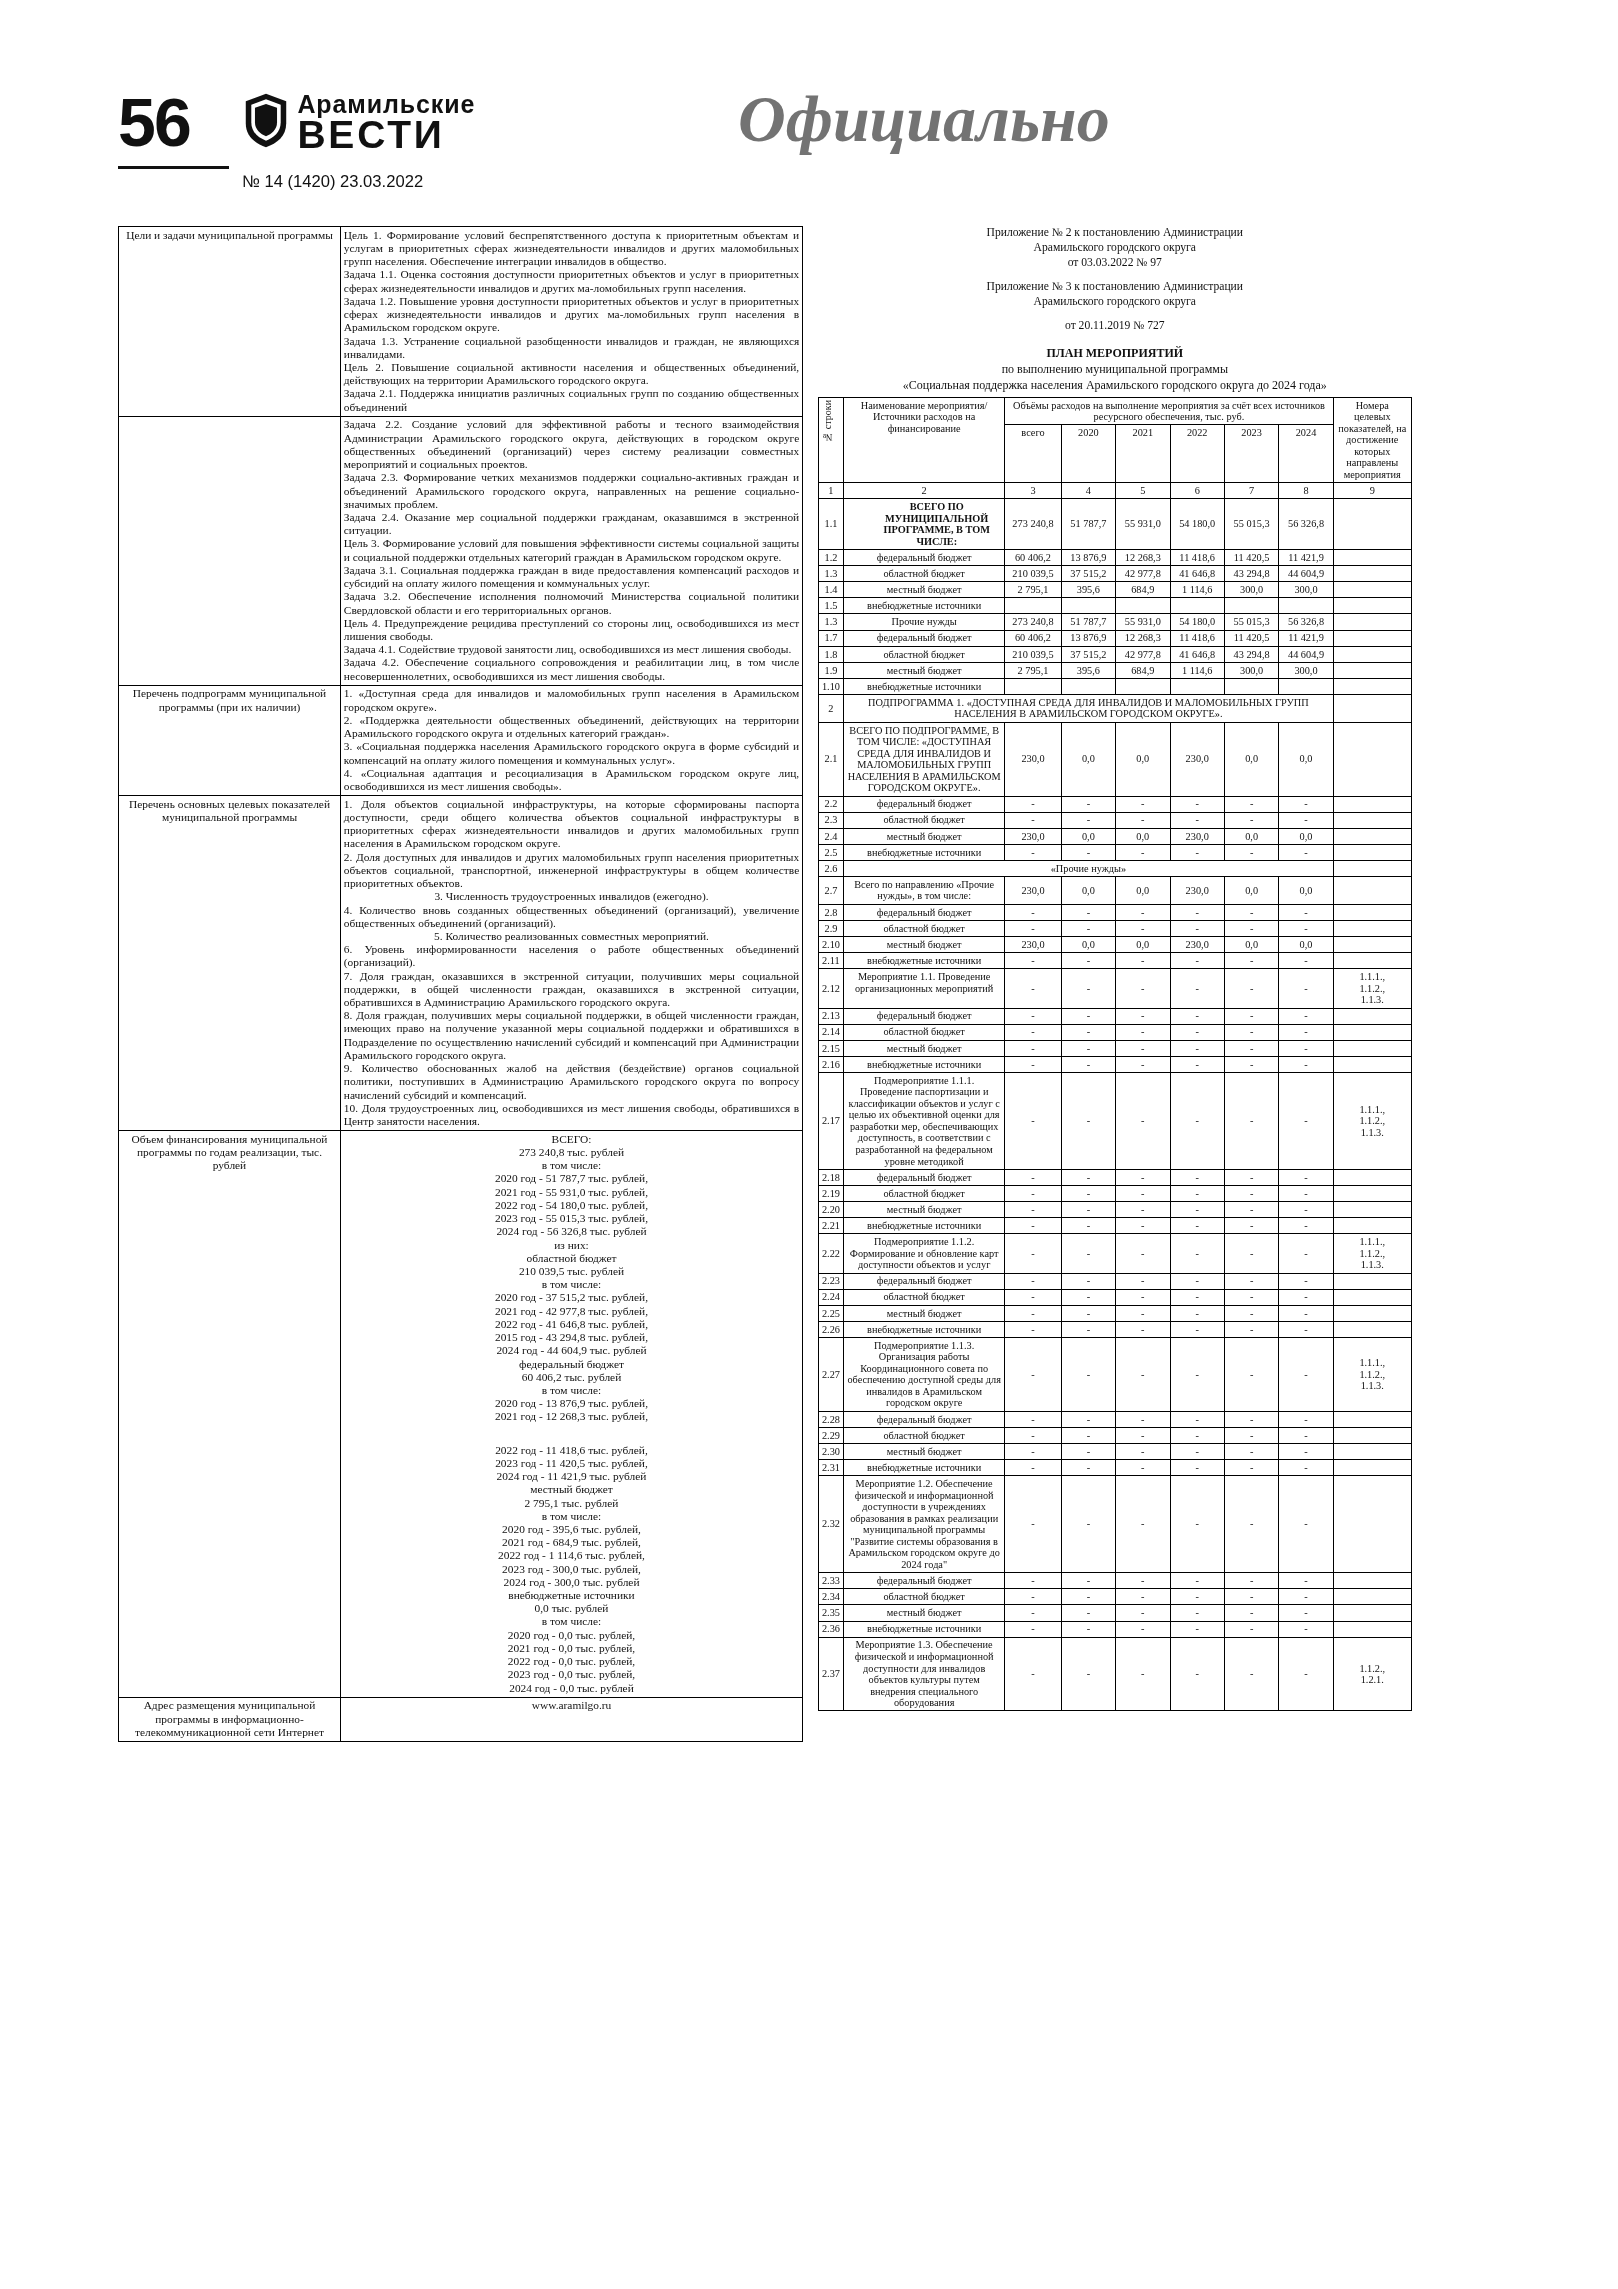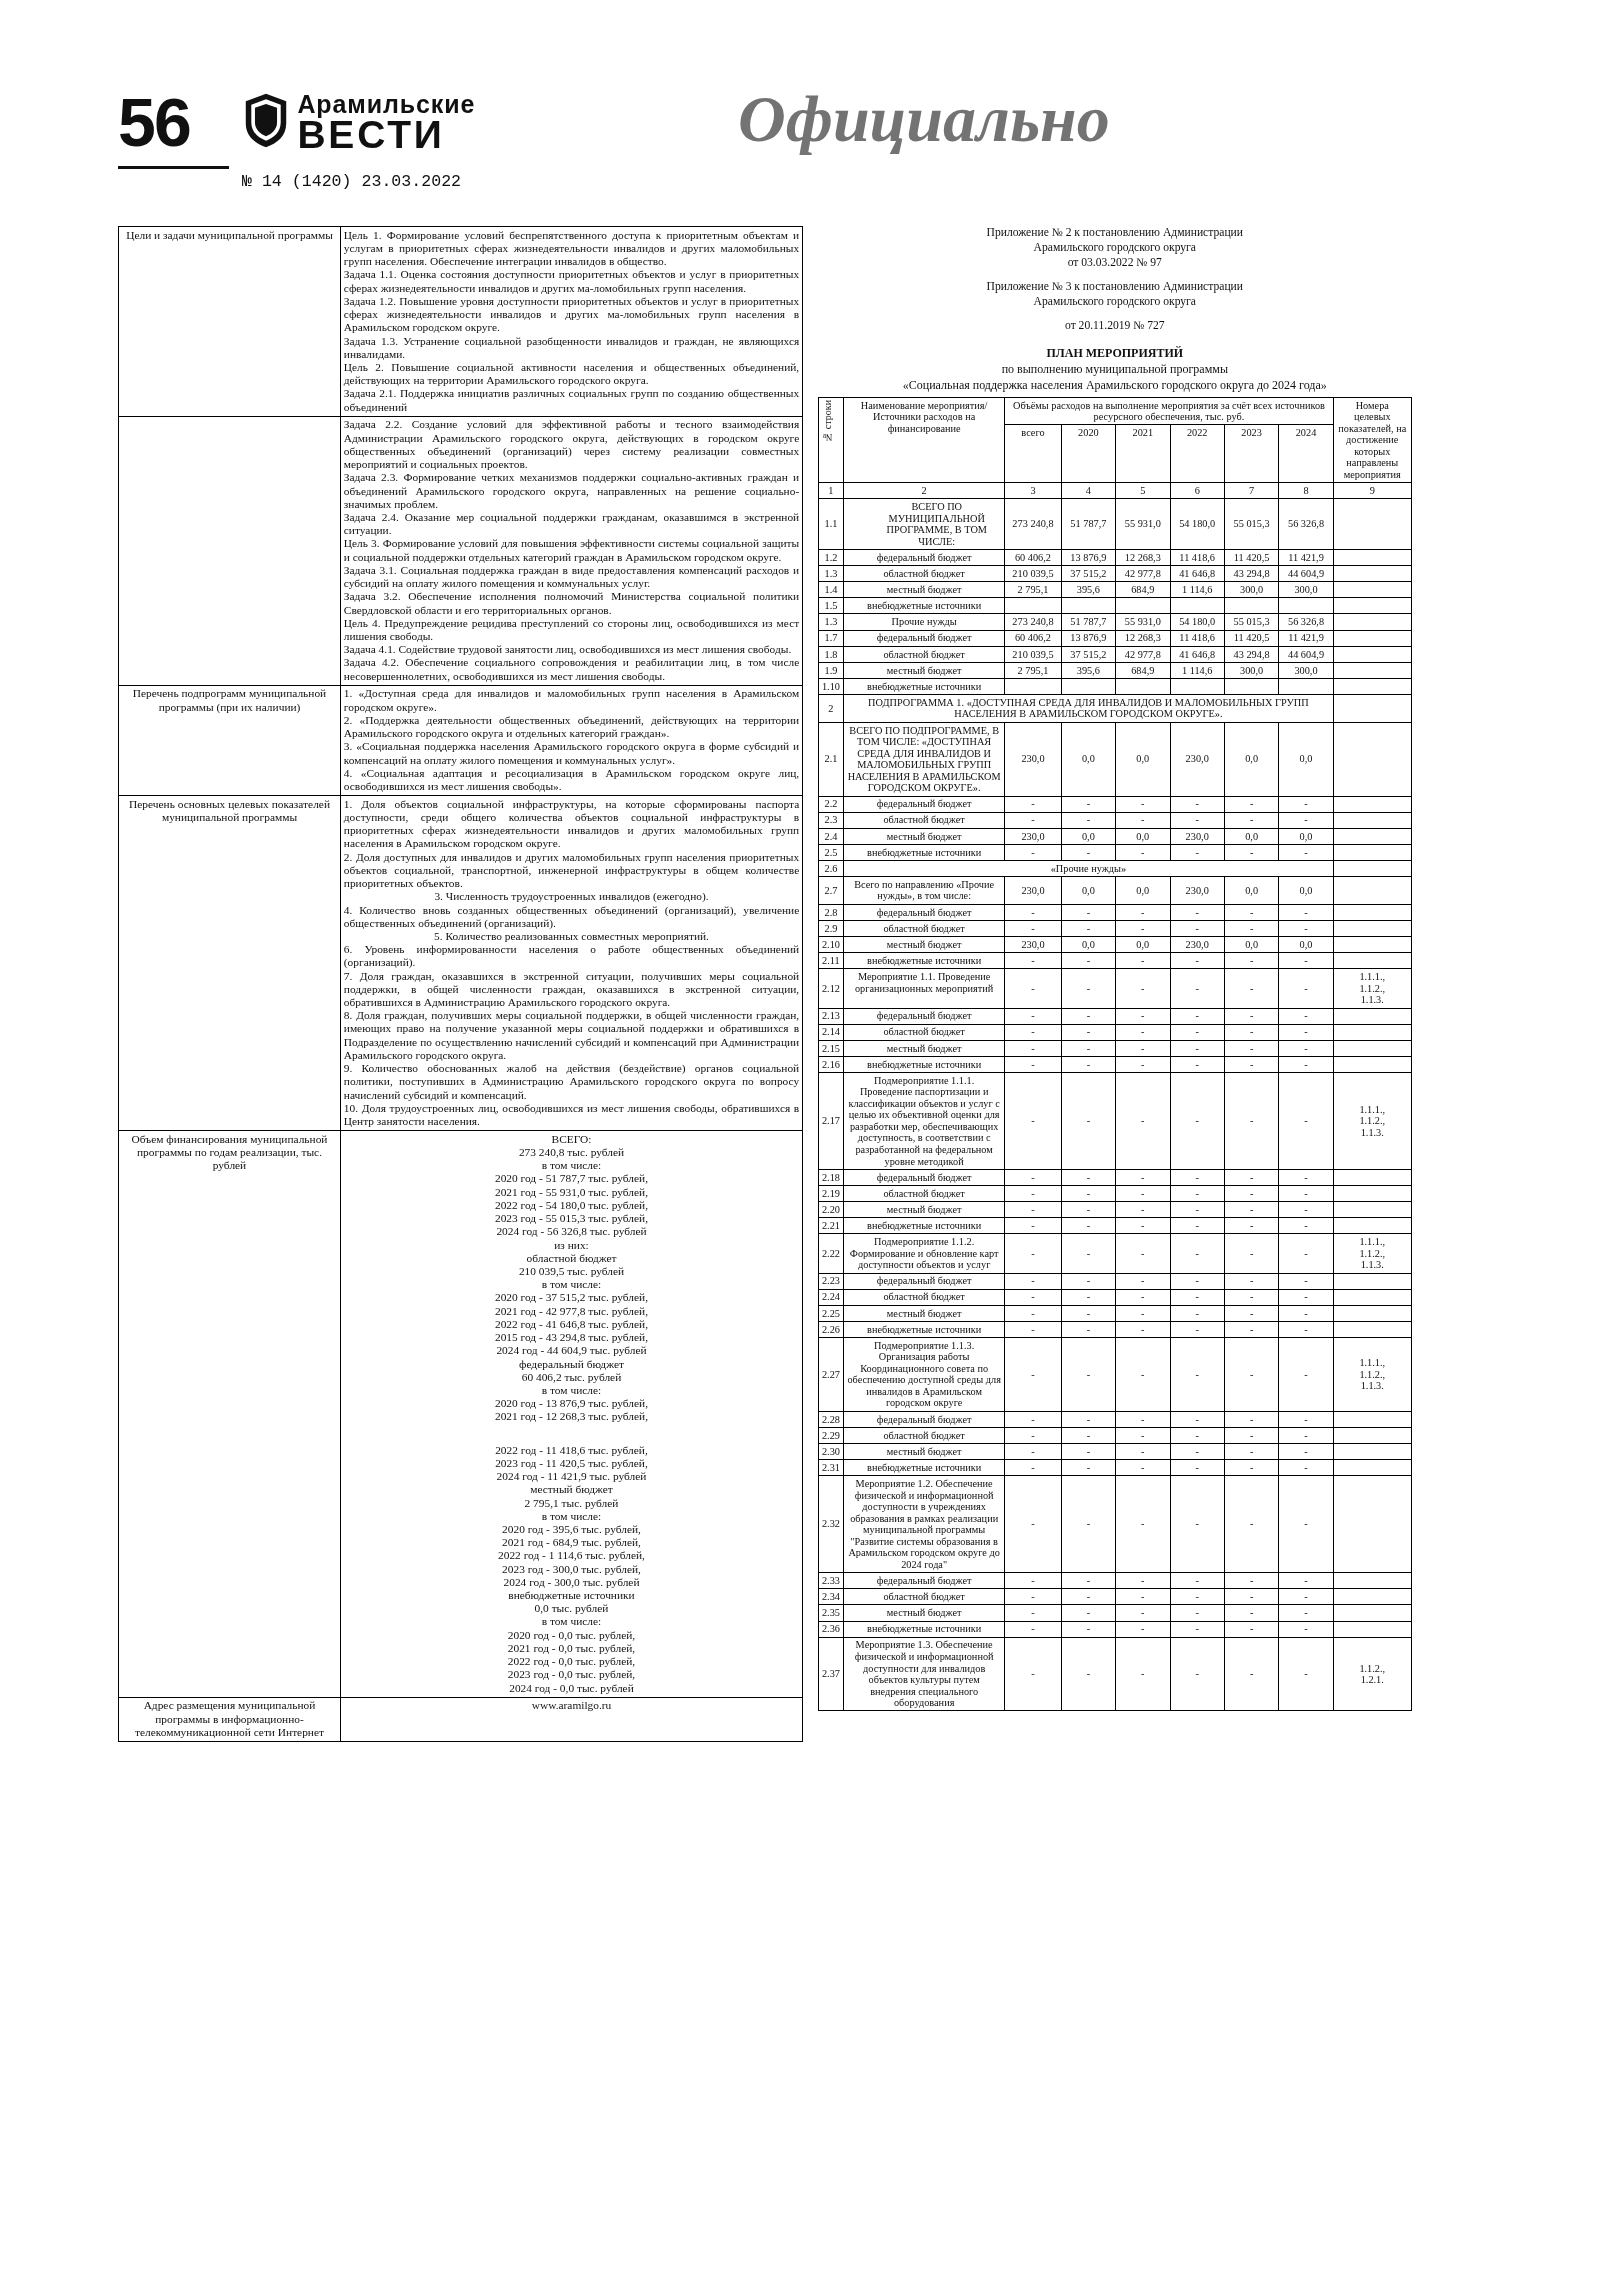--- a/index.html
+++ b/index.html
@@ -27,21 +27,21 @@
     font-family:"Liberation Sans", sans-serif;
     font-size:25px; font-weight:bold; letter-spacing:0.9px; color:#111;
   }
   .logo-bottom {
     font-family:"Liberation Sans", sans-serif;
     font-size:39px; font-weight:bold; letter-spacing:2.8px; color:#111;
     margin-top:-1.8px;
   }
   .issue {
     position:absolute; left:242px; top:172px;
-    font-family:Liberation Mono, monospace;
+    font-family:Liberation Sans, sans-serif;
     font-size:16.6px;
   }
   .rule-left { position:absolute; left:118px; top:166px; width:111px; height:2.8px; background:#111; }
   .officially {
     position:absolute; left:738px; top:81px;
     font-family:"Liberation Serif", serif;
     font-style:italic; font-weight:bold; font-size:66px; color:#737373;
   }
 
   
@@ -266,21 +266,21 @@
                 <td class="num">5</td>
                 <td class="num">6</td>
                 <td class="num">7</td>
                 <td class="num">8</td>
                 <td class="num">9</td>
               </tr>
           </thead>
           <tbody id="plan-rows">
               <tr>
                 <td class="num">1.1</td>
-                <td class="nm" style="font-weight: normal; padding-left: 28px;">ВСЕГО ПО МУНИЦИПАЛЬНОЙ ПРОГРАММЕ, В ТОМ ЧИСЛЕ:</td>
+                <td class="nm" style="font-weight: bold; padding-left: 28px;">ВСЕГО ПО МУНИЦИПАЛЬНОЙ ПРОГРАММЕ, В ТОМ ЧИСЛЕ:</td>
                 <td class="money">273 240,8</td>
                 <td class="money">51 787,7</td>
                 <td class="money">55 931,0</td>
                 <td class="money">54 180,0</td>
                 <td class="money">55 015,3</td>
                 <td class="money">56 326,8</td>
                 <td class="idx"></td>
               </tr>
               <tr>
                 <td class="num">1.2</td>

